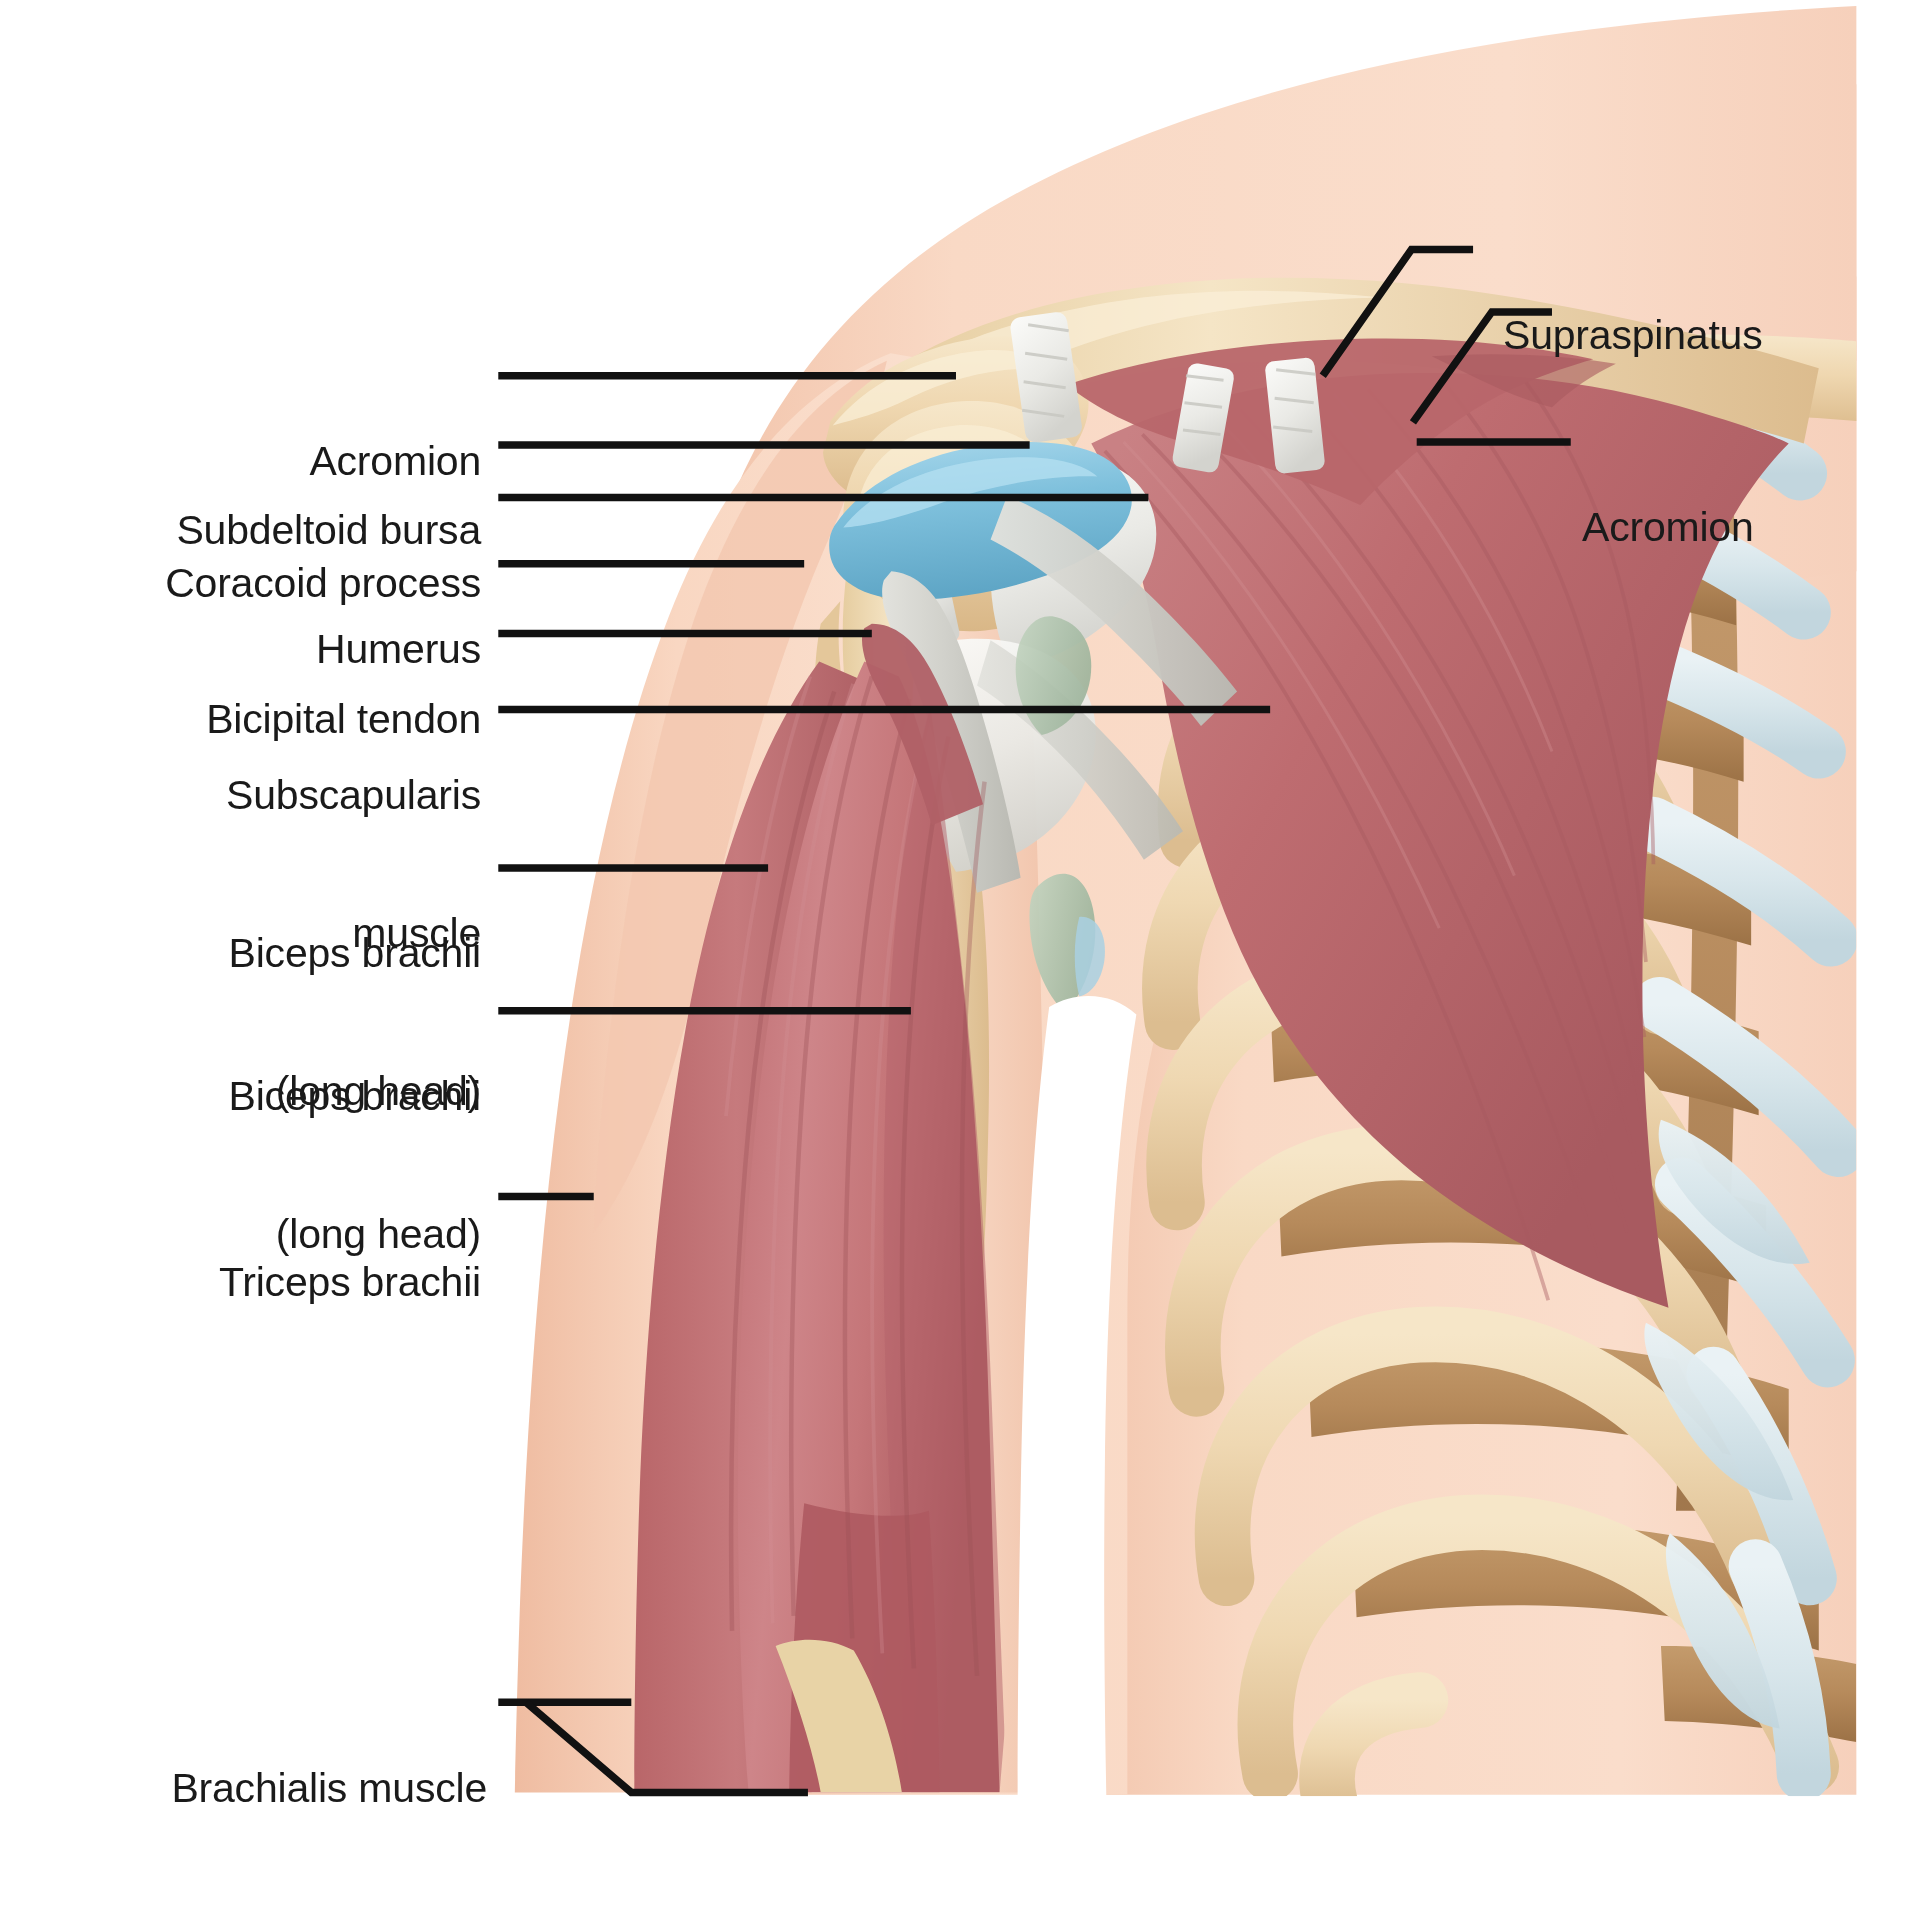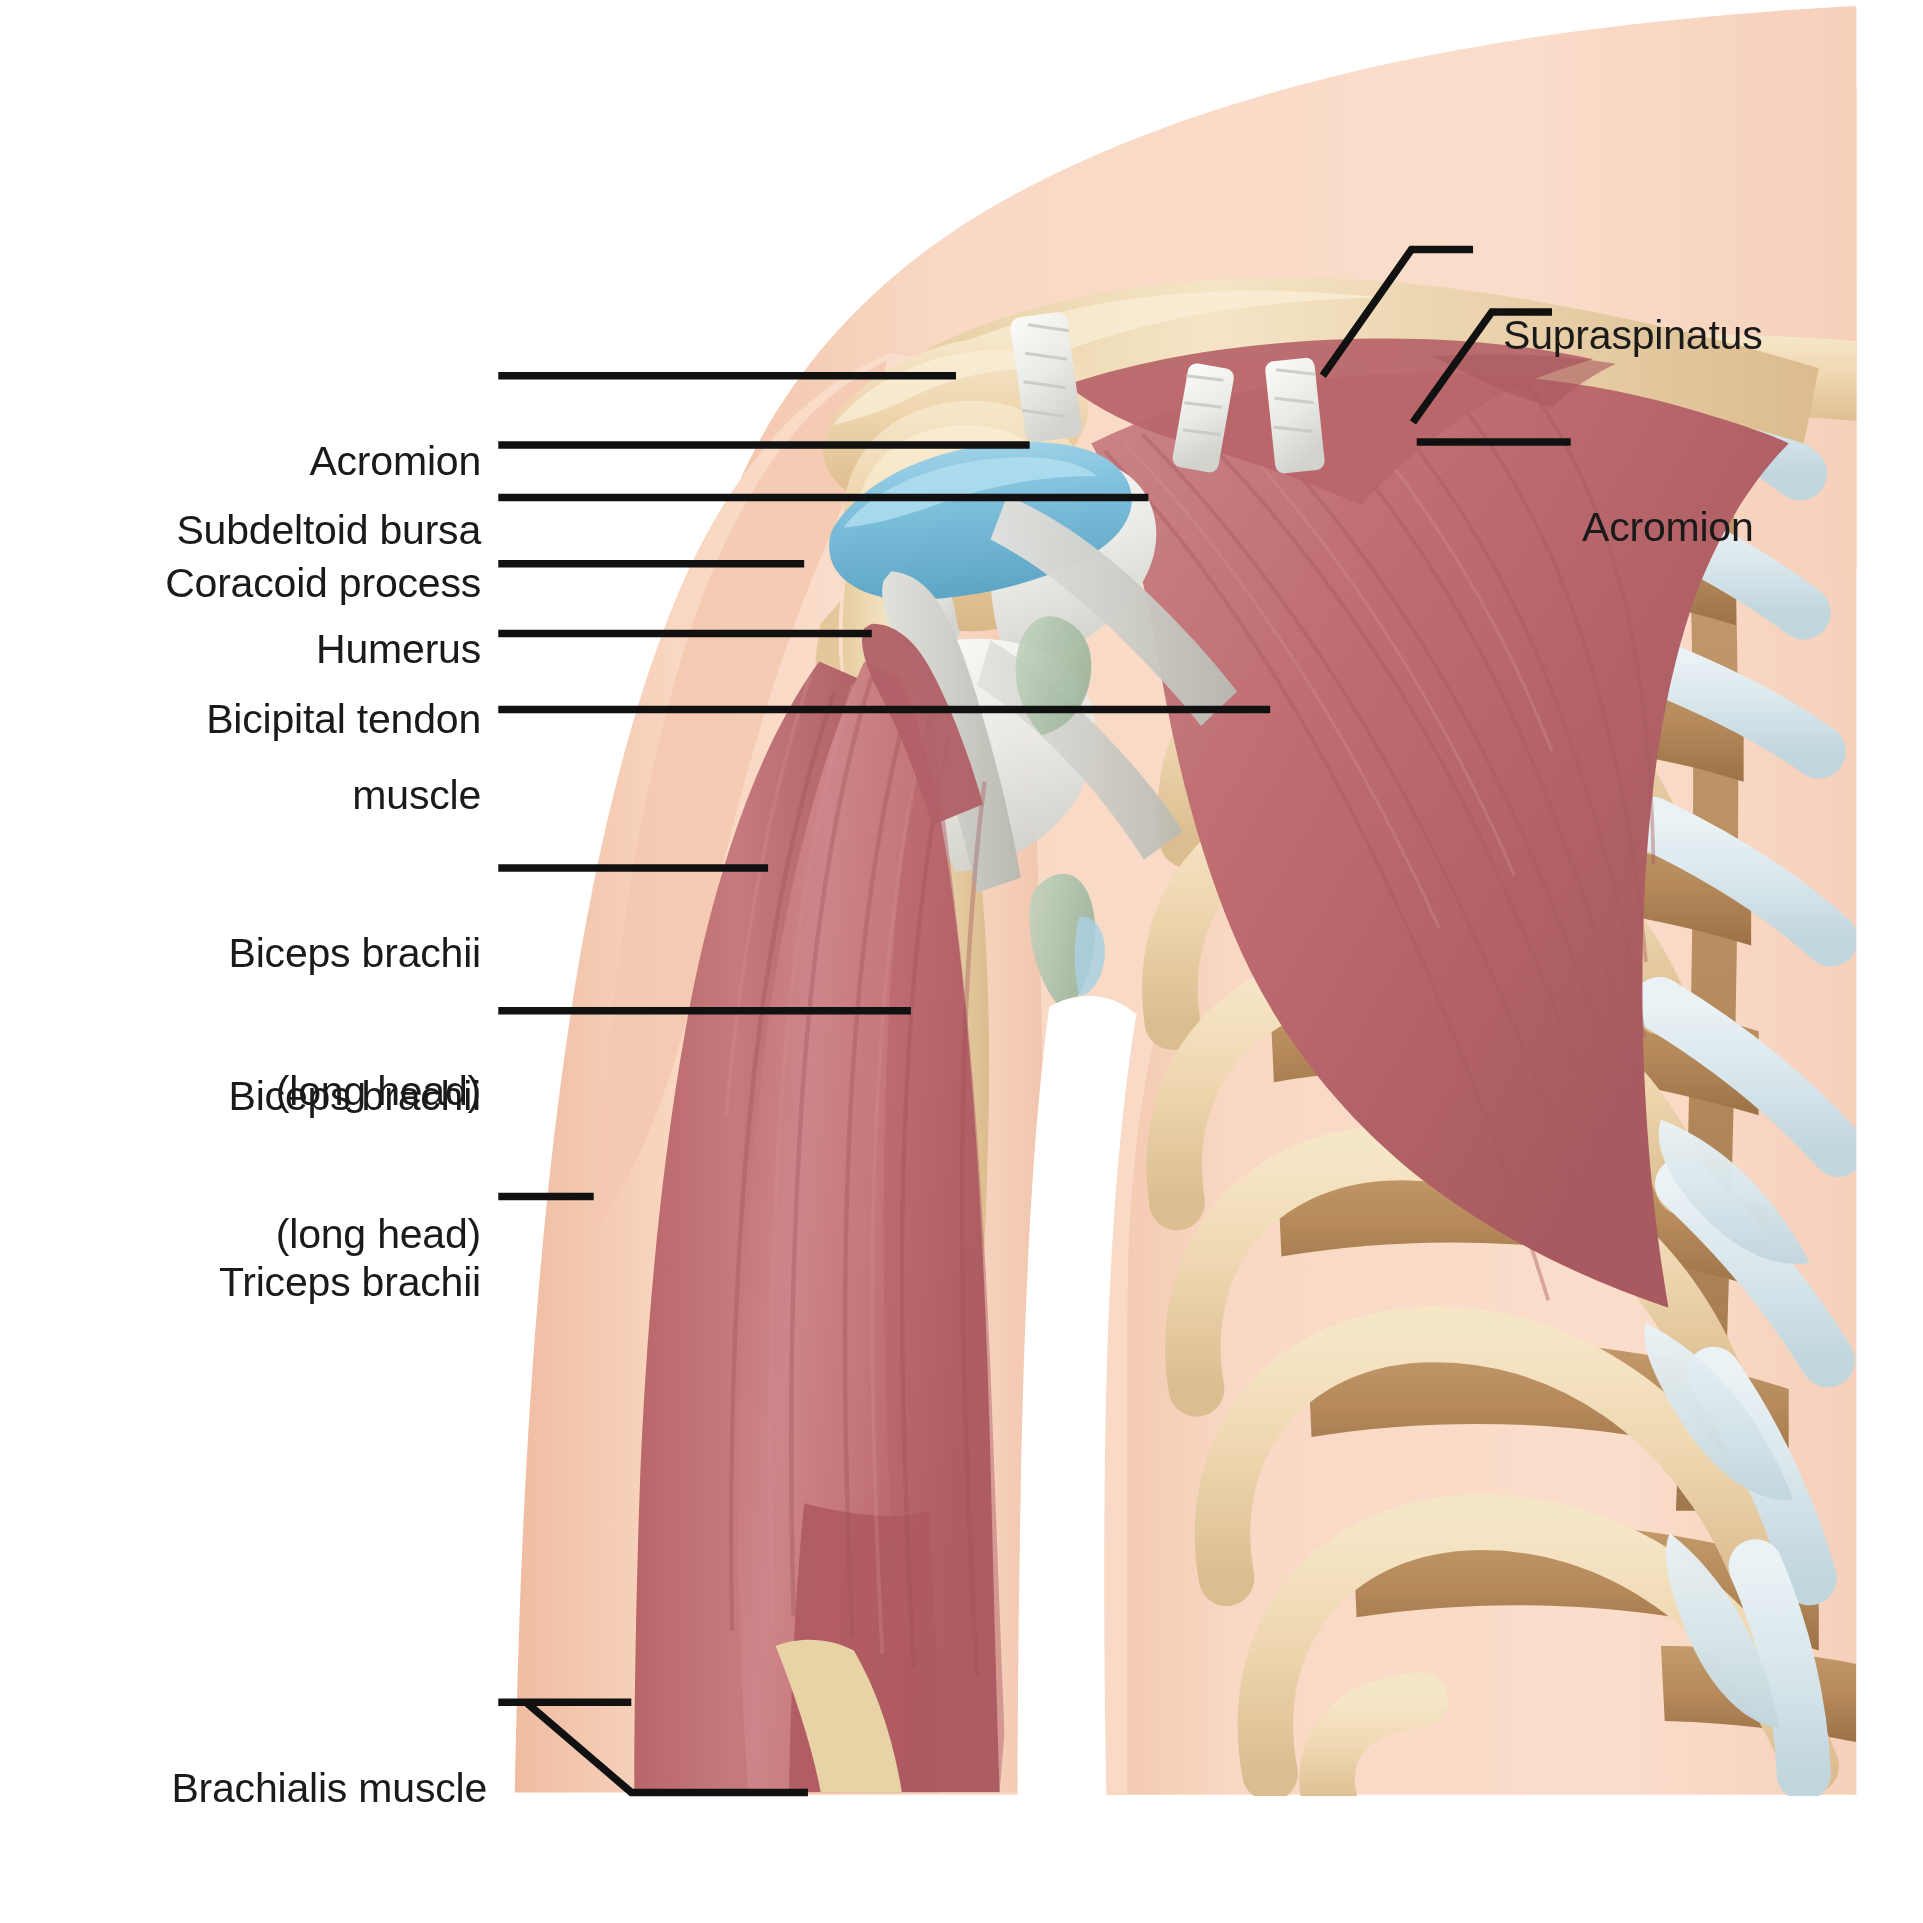--- a/index.html
+++ b/index.html
@@ -401,20 +401,21 @@
 
 <div class="lbl r" style="left:45px;top:535px;width:436px;">
   <div>Humerus</div>
 </div>
 
 <div class="lbl r" style="left:45px;top:605px;width:436px;">
   <div>Bicipital tendon</div>
 </div>
 
 <div class="lbl r" style="left:45px;top:681px;width:436px;">
+  <div>Subscapularis</div>
   <div>muscle</div>
 </div>
 
 <div class="lbl r" style="left:45px;top:839px;width:436px;">
   <div>Biceps brachii</div>
   <div>(long head)</div>
 </div>
 
 <div class="lbl r" style="left:45px;top:982px;width:436px;">
   <div>Biceps brachii</div>

